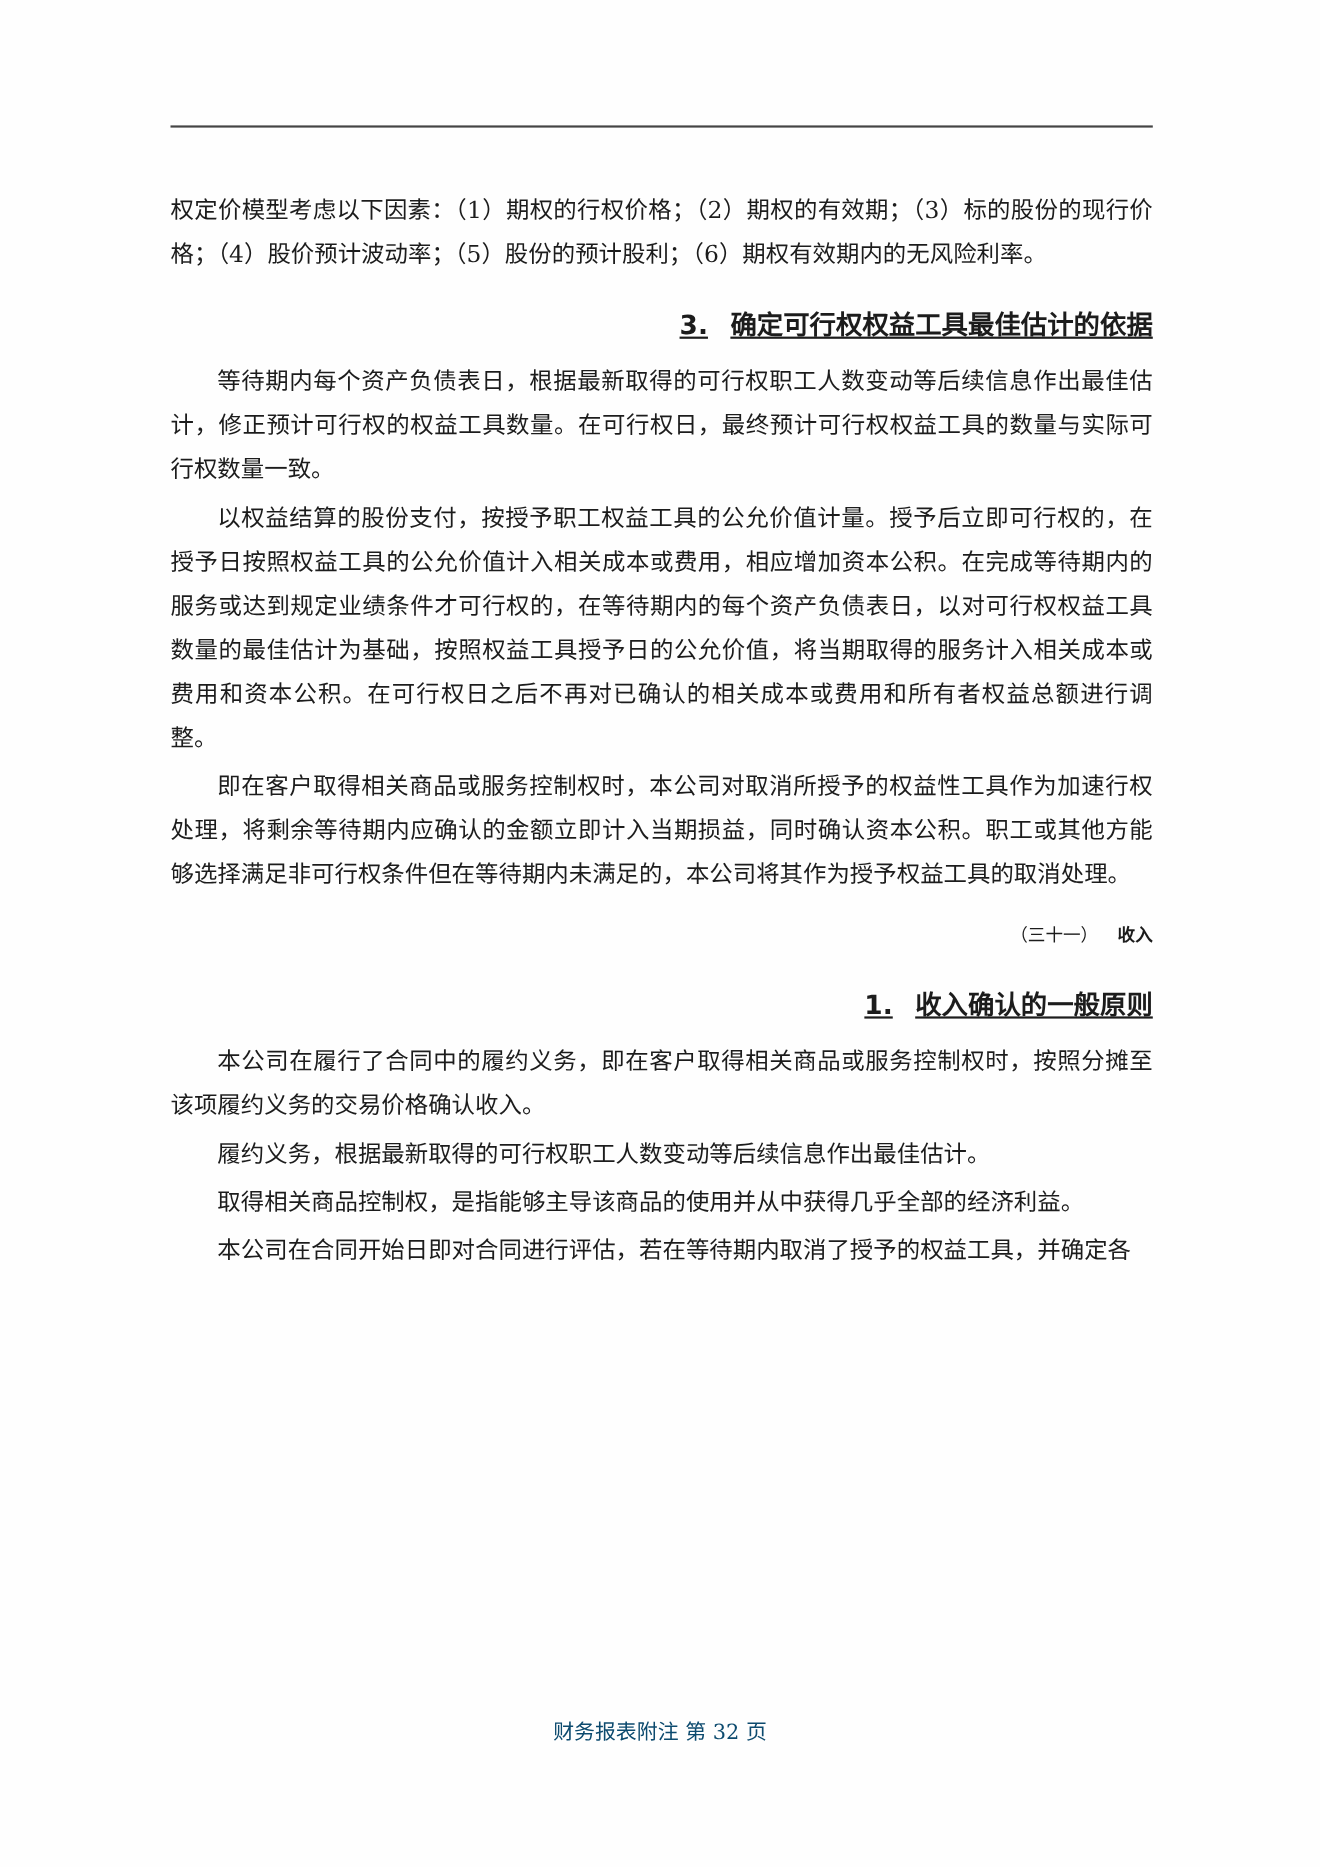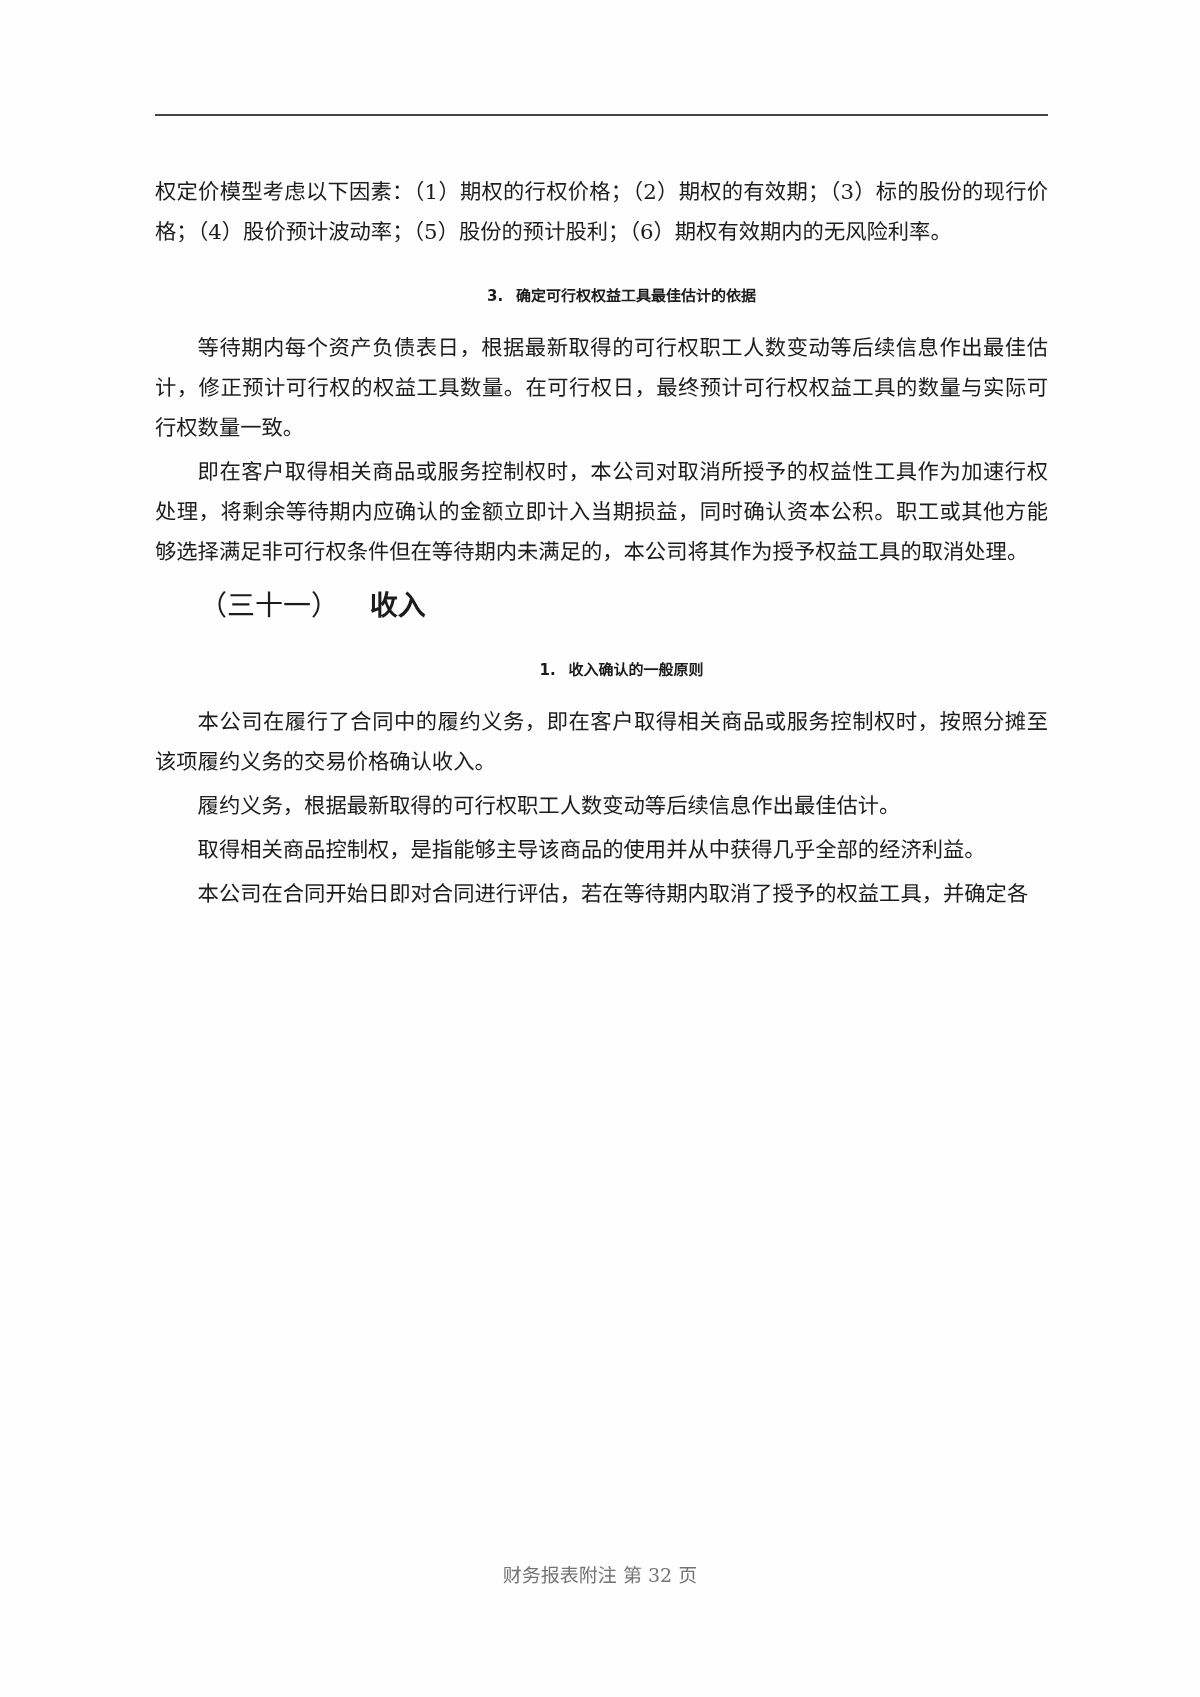--- a/index.html
+++ b/index.html
@@ -39,53 +39,54 @@
   p.body-para {
     text-indent: 2em;
   }
   p.body-para-cont {
     text-indent: 0;
   }
   .num-heading {
     margin: 24px 0 12px 0;
     font-family: "DejaVu Sans", sans-serif;
     font-weight: 700;
-    font-size: 15px;
+    font-size: 24px;
     line-height: 40px;
     padding-left: 40px;
-    text-align: center;
+    text-align: right;
+    text-decoration: underline;
   }
   .num-heading .h-num {
     margin-right: 0.85em;
   }
   .section-heading {
     margin: 14px 0 8px 0;
-    font-size: 28px;
+    font-size: 16px;
     line-height: 40px;
     padding-left: 44px;
-    text-align: left;
+    text-align: right;
   }
   .section-heading .sec-label {
     font-family: "DejaVu Serif", serif;
     font-weight: 400;
     margin-right: 1.1em;
   }
   .section-heading .sec-title {
     font-family: "DejaVu Sans", sans-serif;
     font-weight: 700;
   }
   .footer {
     position: absolute;
     top: 1560px;
     left: 0;
     width: 1200px;
     text-align: center;
     font-size: 19px;
     line-height: 30px;
-    color: #737373;
+    color: #0c4a6e;
   }
 </style>
 </head>
 <body>
 
 <div class="page">
 
   <div class="header-rule"></div>
 
   <div class="content">
@@ -93,20 +94,21 @@
     <p class="body-para-cont">权定价模型考虑以下因素：（1）期权的行权价格；（2）期权的有效期；（3）标的股份的现行价格；（4）股价预计波动率；（5）股份的预计股利；（6）期权有效期内的无风险利率。</p>
 
 
     <div class="num-heading">
       <span class="h-num">3.</span><span>确定可行权权益工具最佳估计的依据</span>
     </div>
 
     <p class="body-para">等待期内每个资产负债表日，根据最新取得的可行权职工人数变动等后续信息作出最佳估计，修正预计可行权的权益工具数量。在可行权日，最终预计可行权权益工具的数量与实际可行权数量一致。</p>
 
 
+    <p class="body-para">以权益结算的股份支付，按授予职工权益工具的公允价值计量。授予后立即可行权的，在授予日按照权益工具的公允价值计入相关成本或费用，相应增加资本公积。在完成等待期内的服务或达到规定业绩条件才可行权的，在等待期内的每个资产负债表日，以对可行权权益工具数量的最佳估计为基础，按照权益工具授予日的公允价值，将当期取得的服务计入相关成本或费用和资本公积。在可行权日之后不再对已确认的相关成本或费用和所有者权益总额进行调整。</p>
 
 
     <p class="body-para">即在客户取得相关商品或服务控制权时，本公司对取消所授予的权益性工具作为加速行权处理，将剩余等待期内应确认的金额立即计入当期损益，同时确认资本公积。职工或其他方能够选择满足非可行权条件但在等待期内未满足的，本公司将其作为授予权益工具的取消处理。</p>
 
     <div class="section-heading">
       <span class="sec-label">（三十一）</span><span class="sec-title">收入</span>
     </div>
 
     <div class="num-heading">
       <span class="h-num">1.</span><span>收入确认的一般原则</span>

